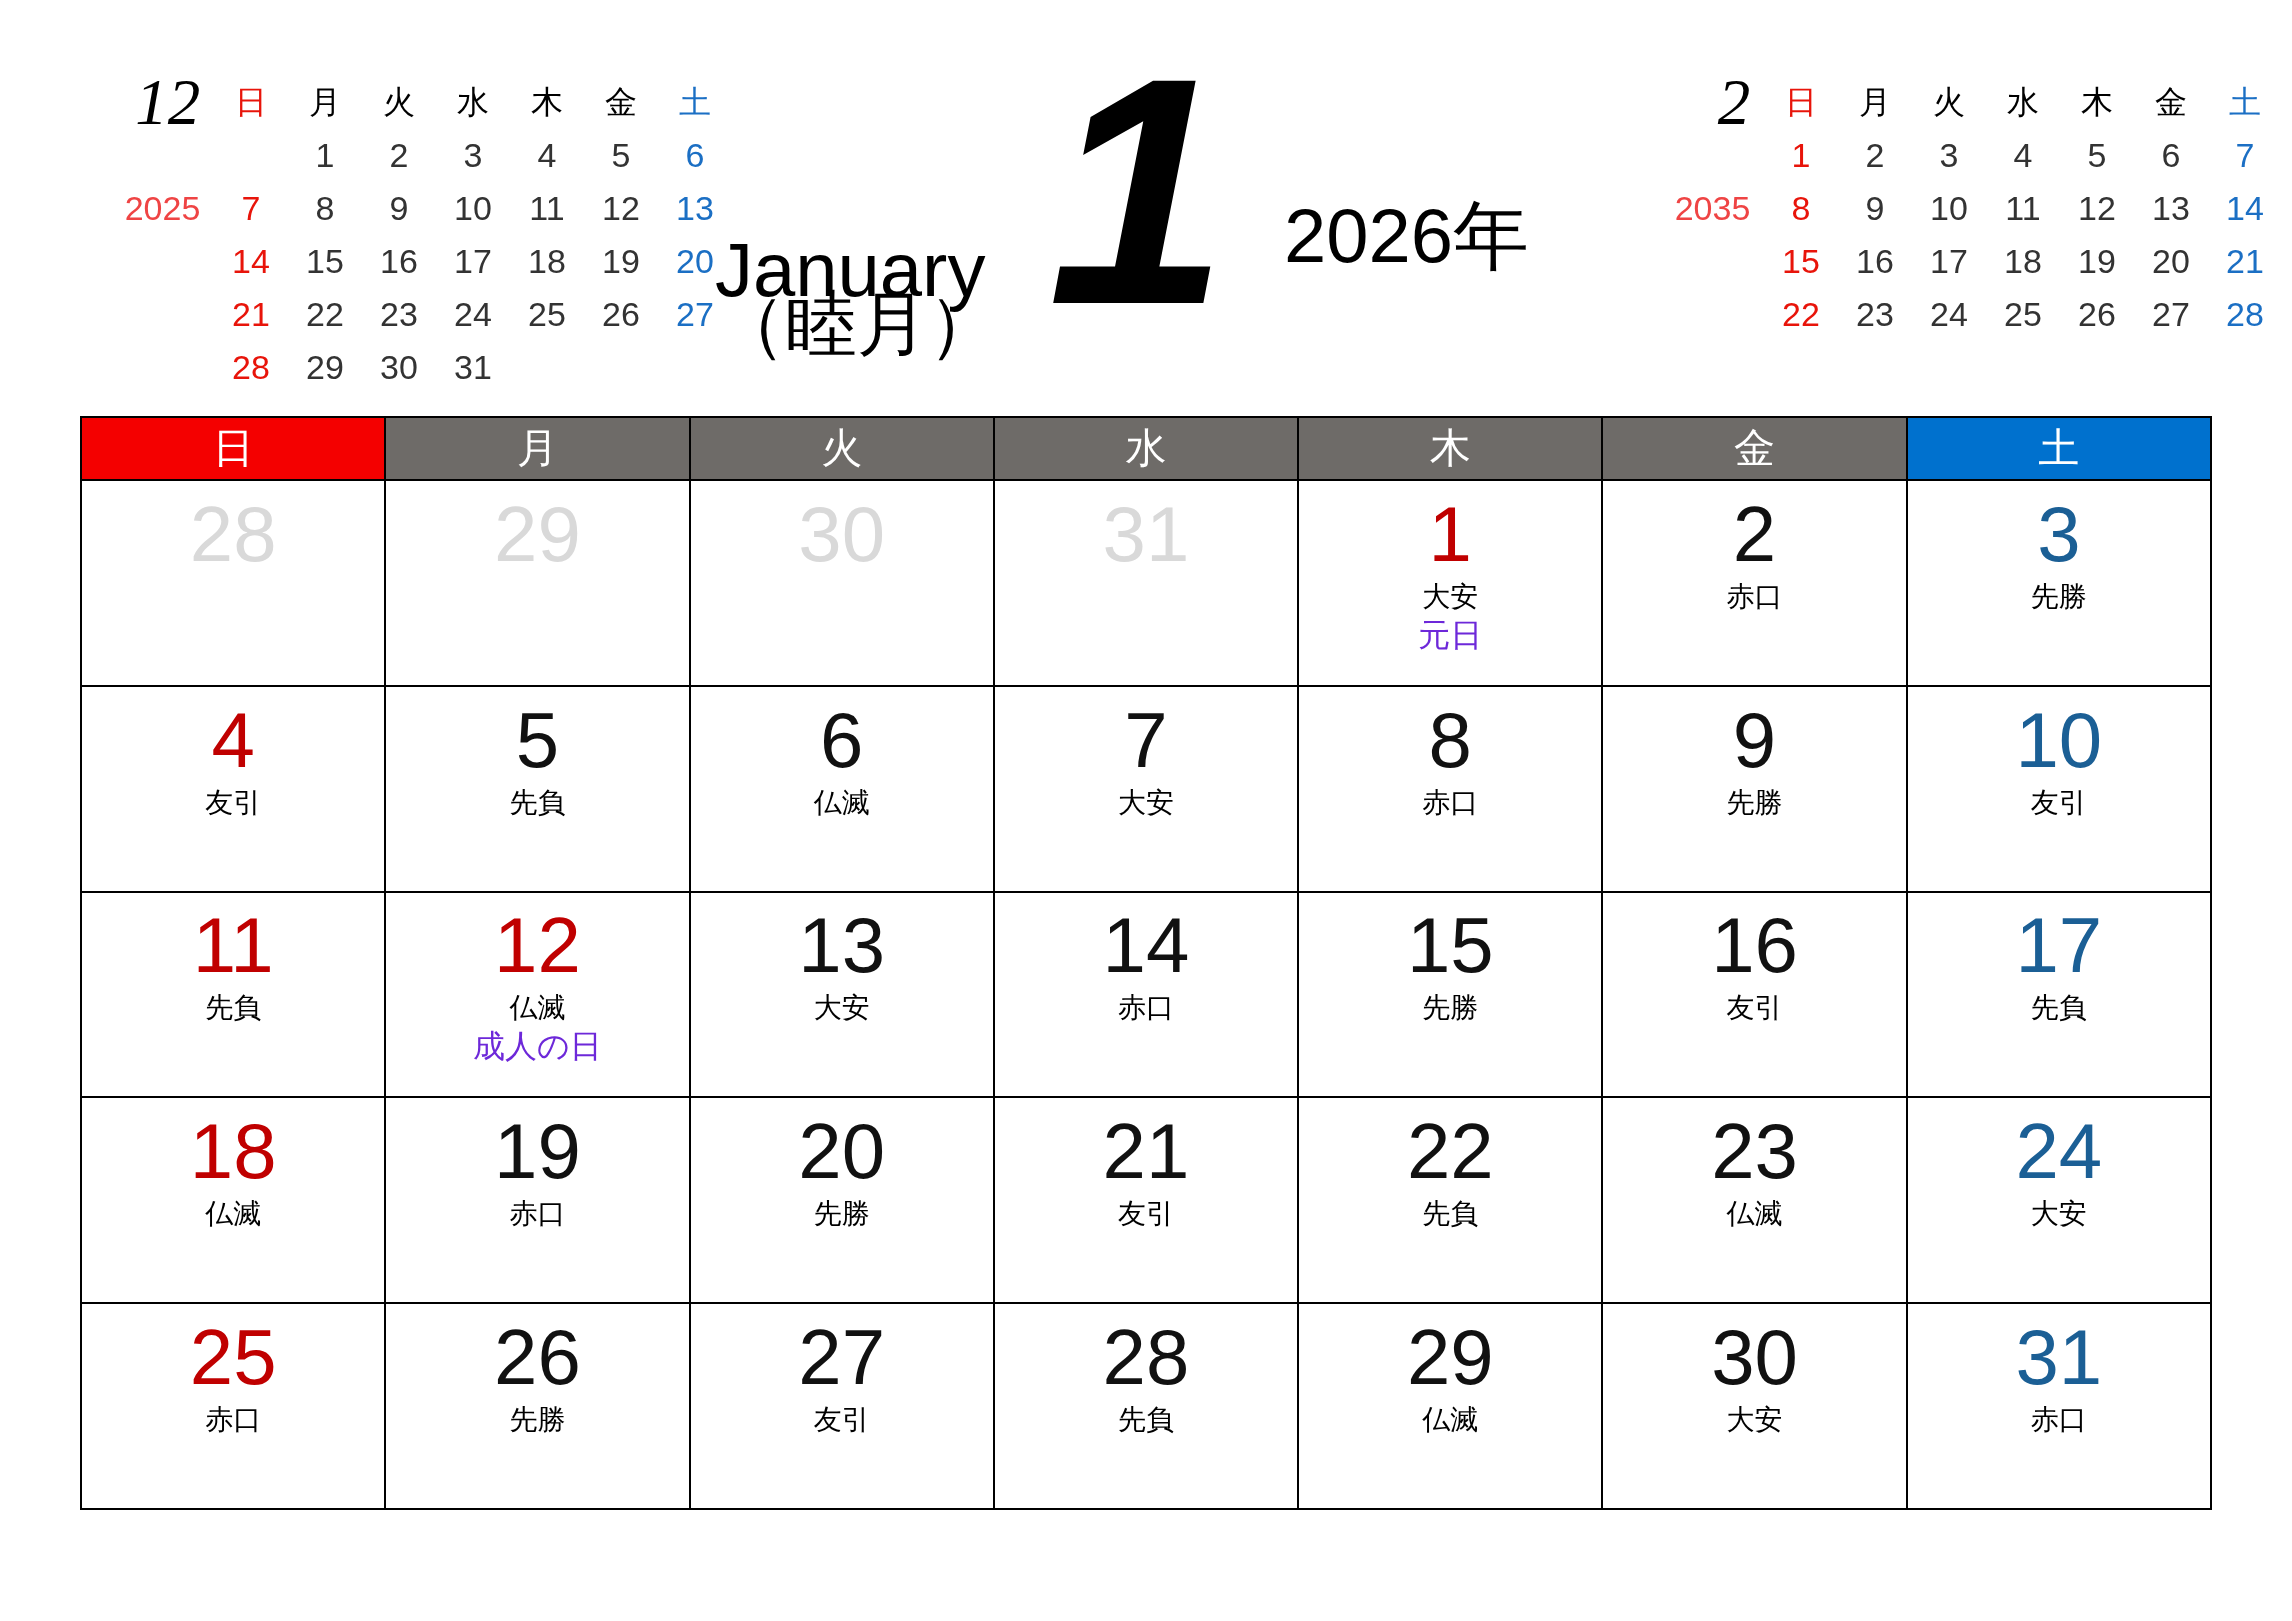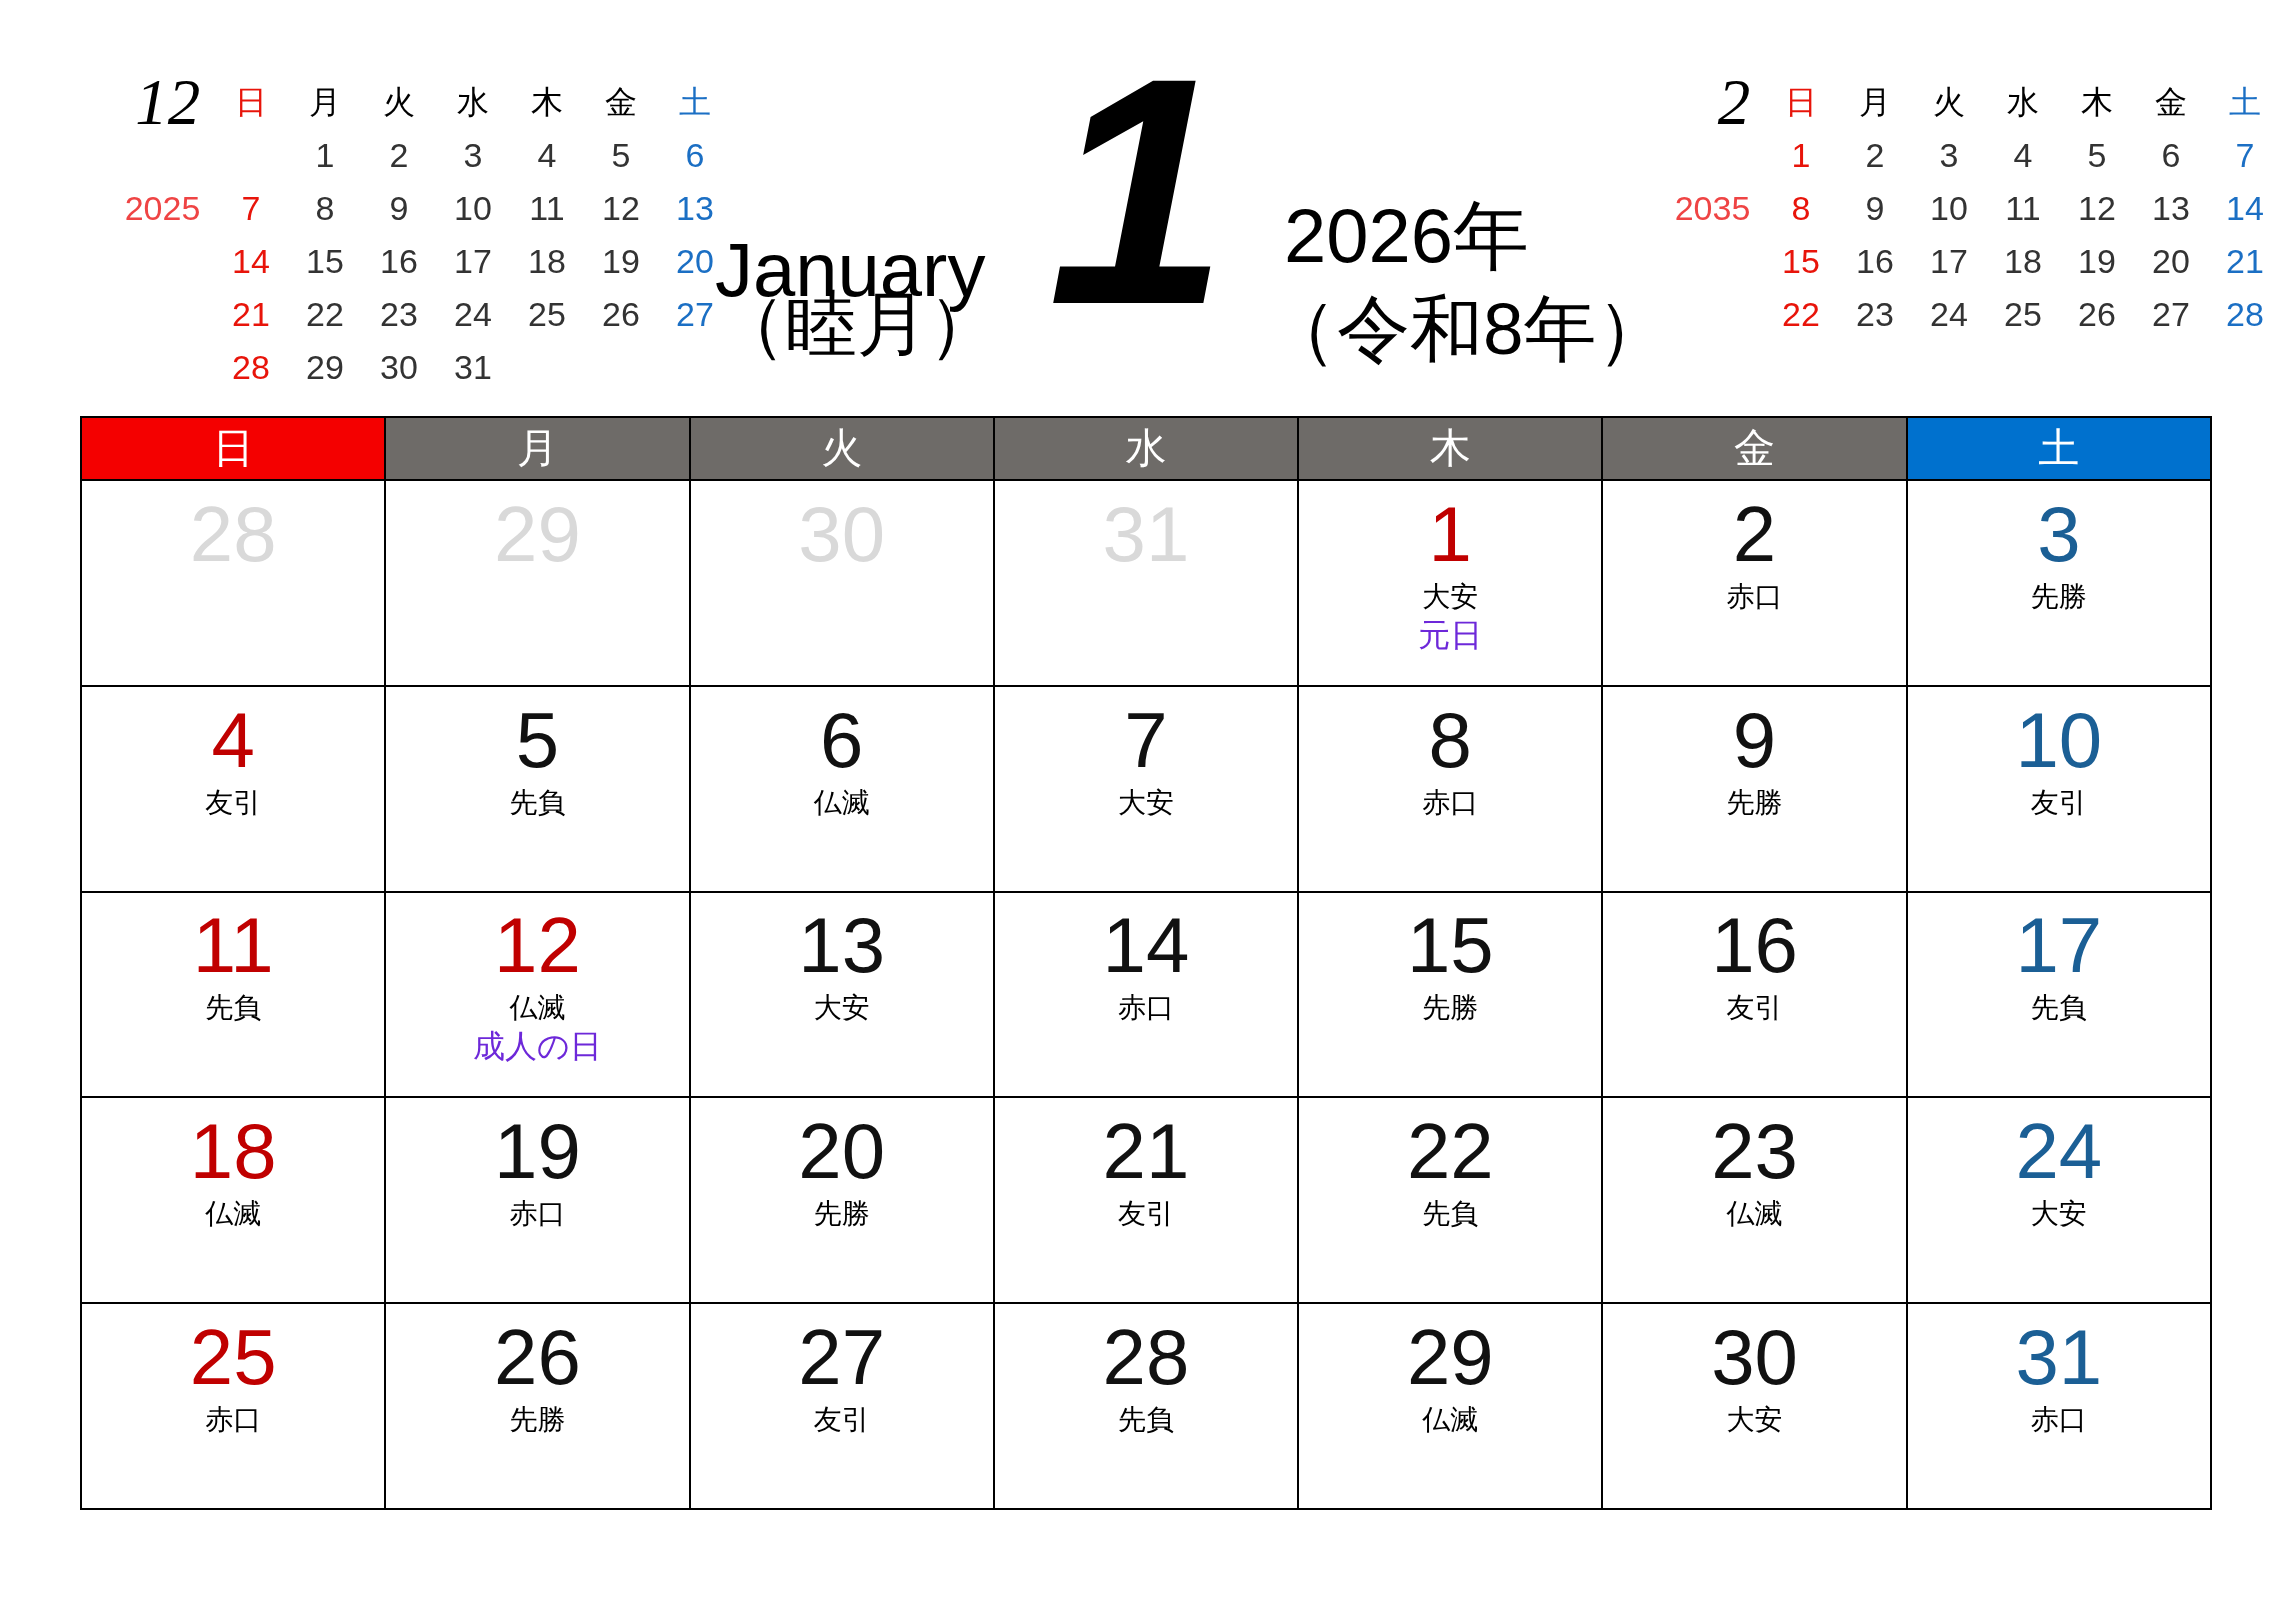--- a/index.html
+++ b/index.html
@@ -238,21 +238,20 @@
           <div class="wk"></div>
           <div class="sat"></div>
         </div>
     </div>
 
     <div class="center-title">
       <div class="month-en">January</div>
       <div class="month-jp">（睦月）</div>
       <div class="month-num">1</div>
       <div class="year-jp">2026年</div>
-      <div class="year-era">（令和8年）</div>
     </div>
 
     <div class="mini next">
       <div class="mini-grid" id="mini-next">
           <div class="mini-bigmonth">2</div>
           <div class="hd sun">日</div>
           <div class="hd">月</div>
           <div class="hd">火</div>
           <div class="hd">水</div>
           <div class="hd">木</div>

